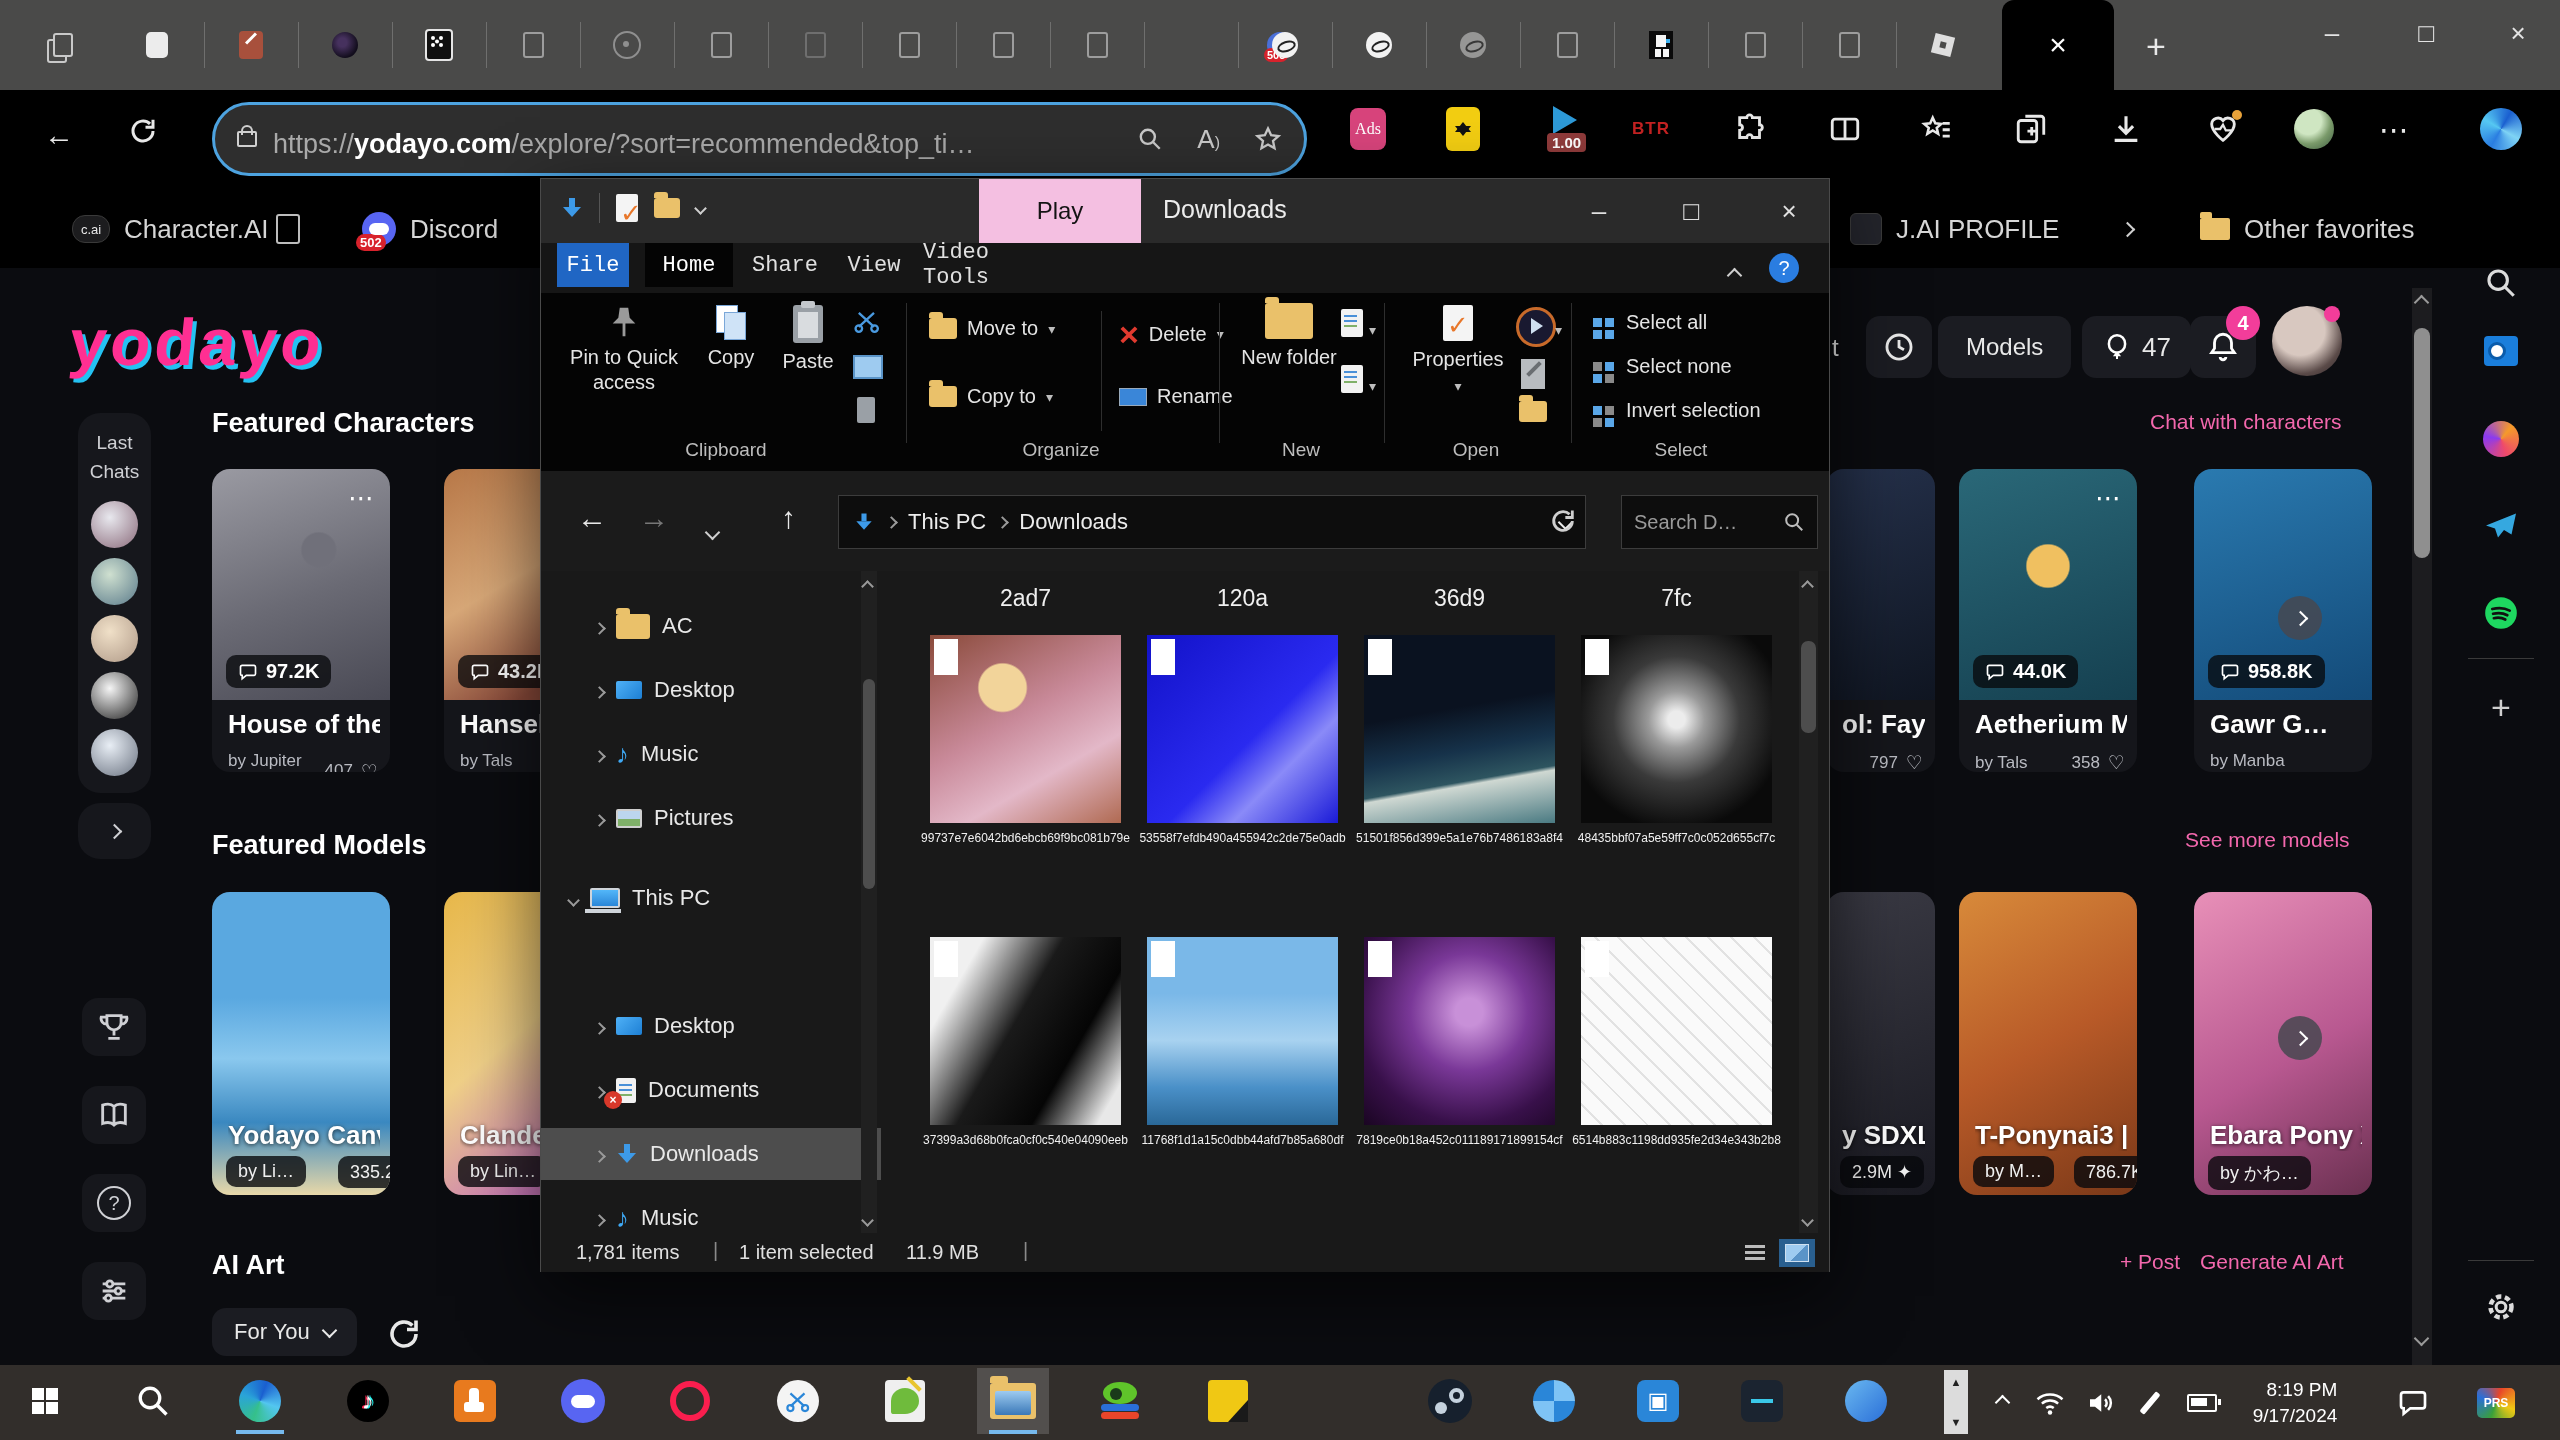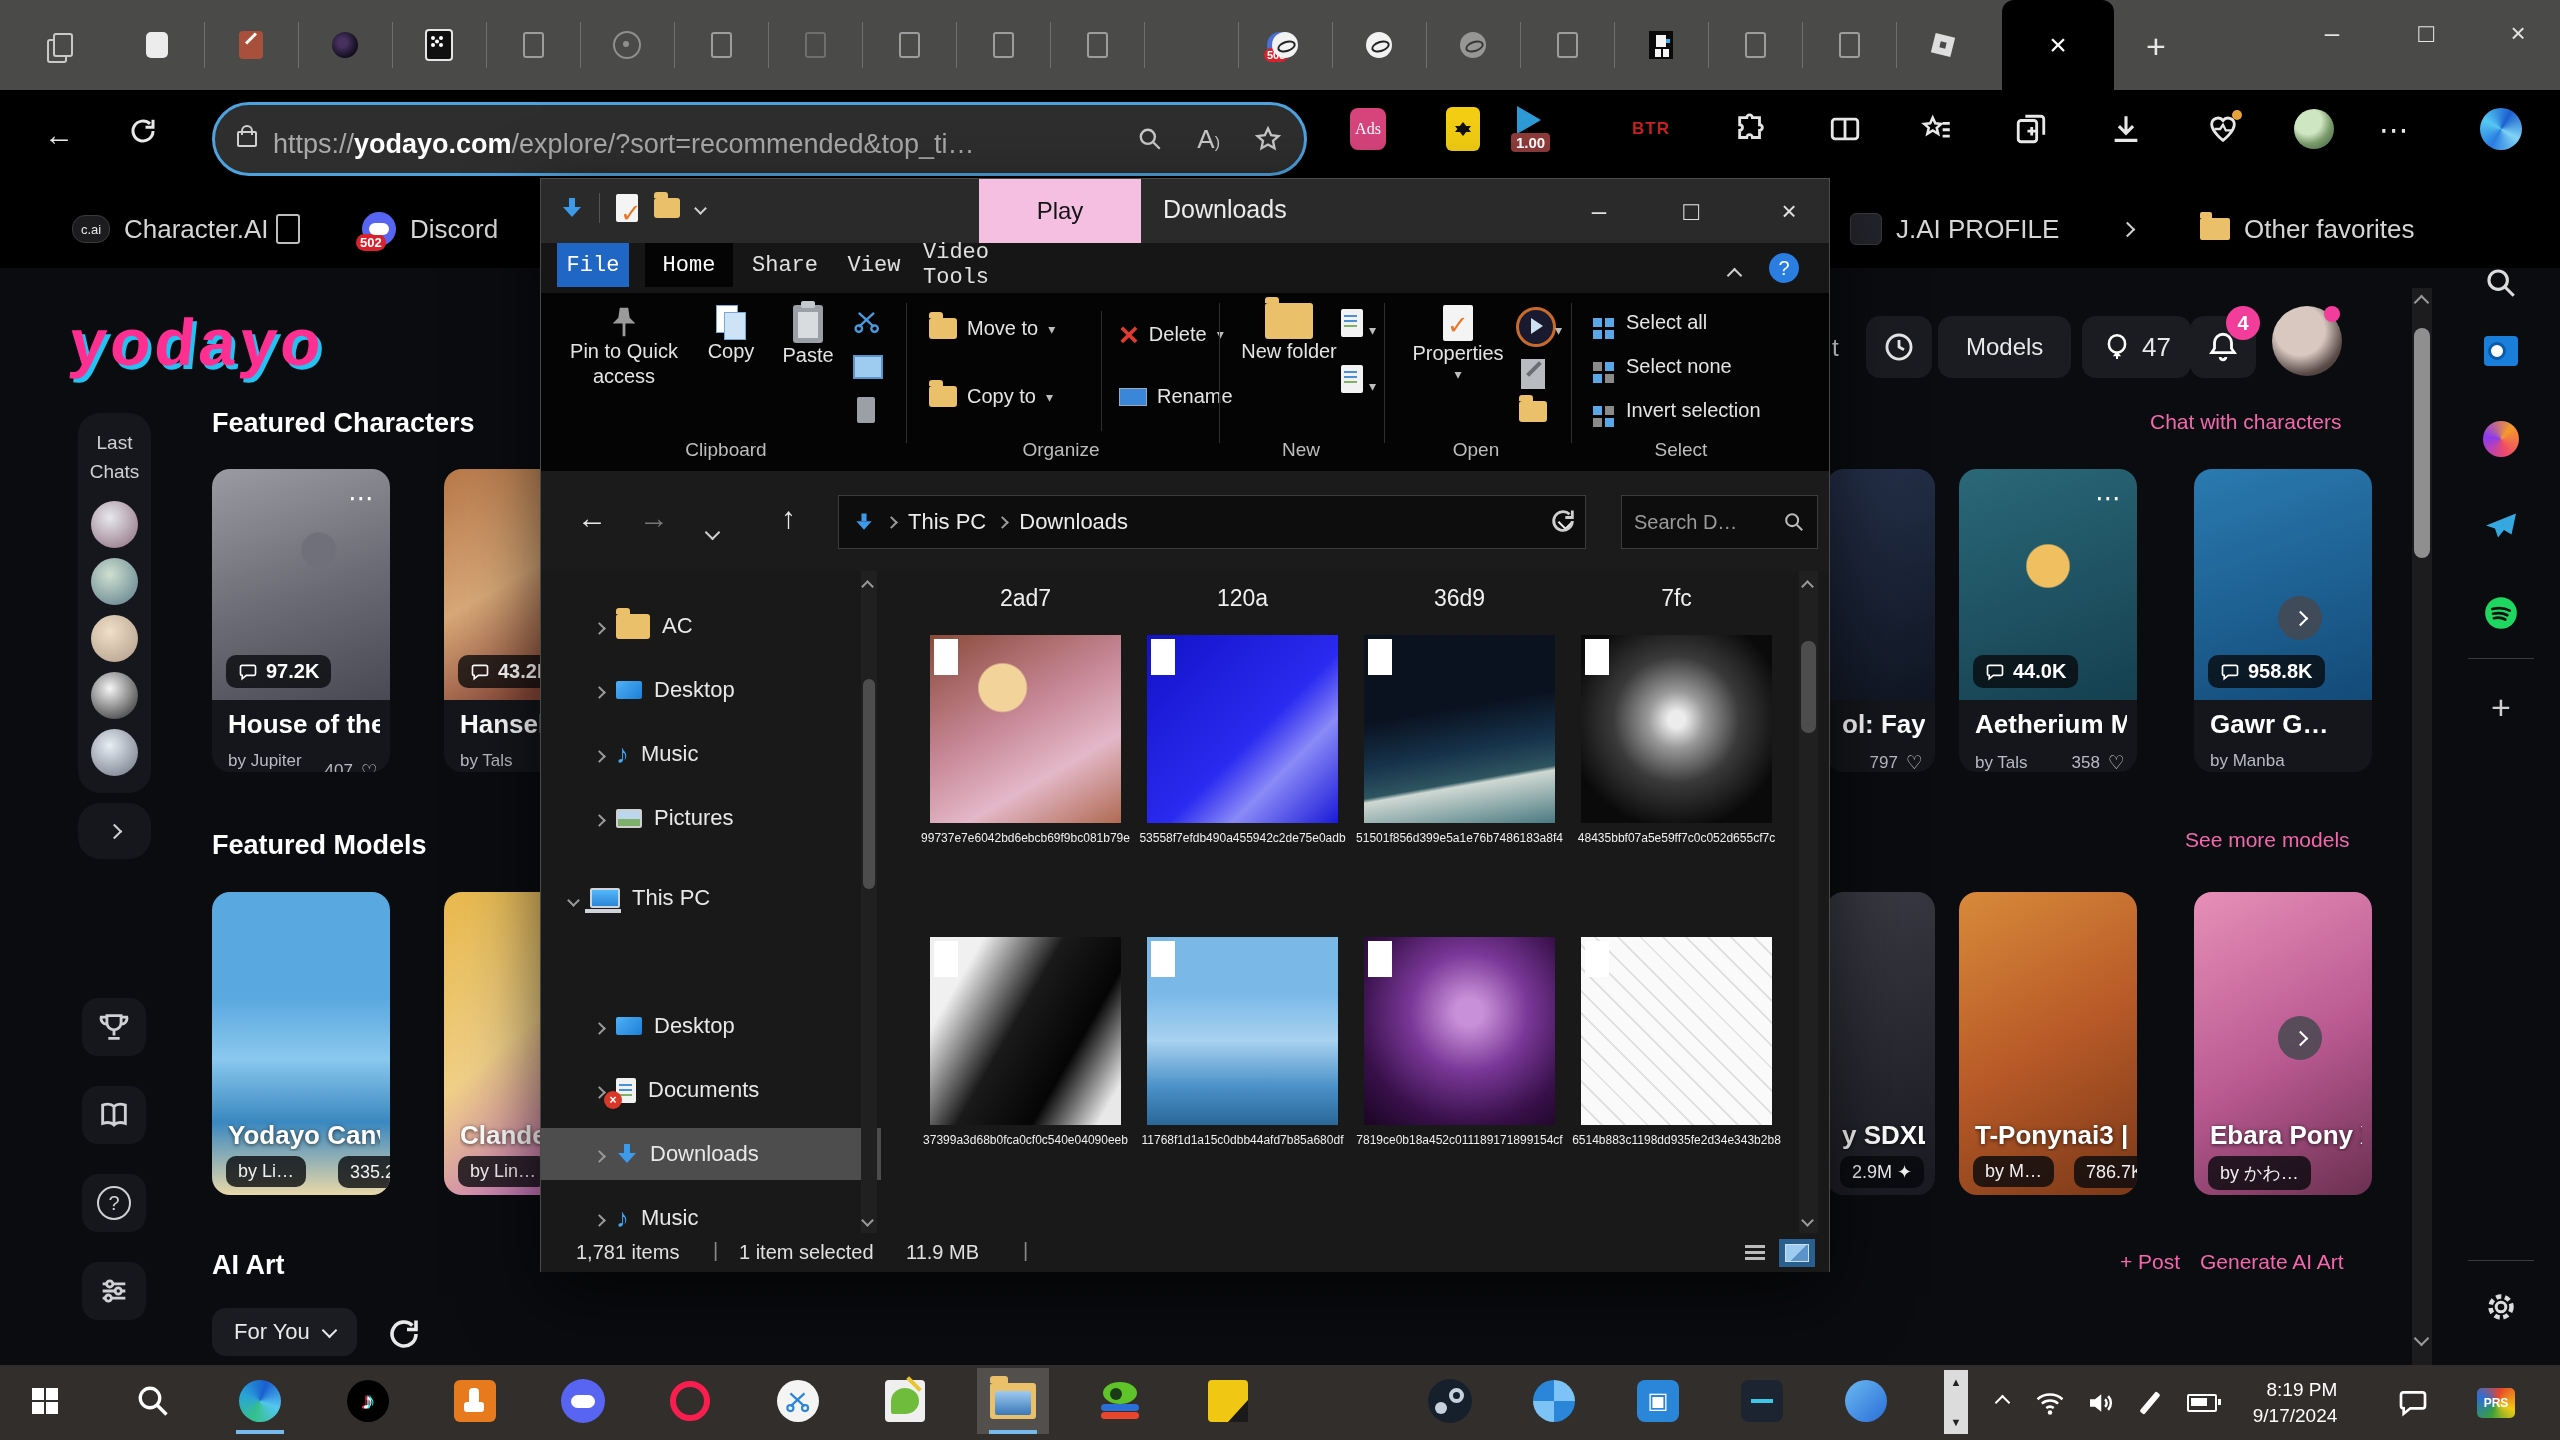--- a/index.html
+++ b/index.html
@@ -104,21 +104,21 @@
   .playtab{position:absolute;left:438px;top:0;width:162px;height:64px;background:#f4bfe1;color:#141414;font-size:24px;display:flex;align-items:center;justify-content:center;}
   .wtitle{position:absolute;left:622px;top:16px;color:#ececec;font-size:25px;}
   .wbtn{position:absolute;top:0;width:64px;height:64px;color:#e0e0e0;font-size:26px;display:flex;align-items:center;justify-content:center;}
   .menubar{position:absolute;left:0;top:64px;width:100%;height:50px;background:#161616;color:#e0e0e0;font-size:22px;}
   .mtab{position:absolute;top:0;height:44px;display:flex;align-items:center;justify-content:center;font-family:Liberation Mono, monospace;}
   .mtab.file{background:#2066c4;color:#fff;}
   .mtab.sel{background:#040404;color:#fff;}
   .ribbon{position:absolute;left:0;top:114px;width:100%;height:178px;background:#040404;color:#e4e4e4;font-size:20px;}
   .rsep{position:absolute;top:10px;width:1px;height:140px;background:#2e2e2e;}
   .rlabel{position:absolute;top:146px;color:#bdbdbd;font-size:19px;text-align:center;}
-  .rbig{position:absolute;display:flex;flex-direction:column;align-items:center;gap:0;text-align:center;line-height:1.25;}
+  .rbig{position:absolute;display:flex;flex-direction:column;align-items:center;gap:6px;text-align:center;line-height:1.25;}
   .rrow{position:absolute;display:flex;align-items:center;gap:10px;}
   .arr{color:#bdbdbd;font-size:14px;}
   .folder{width:34px;height:25px;background:#eac16a;border-radius:3px;position:relative;}
   .folder:before{content:"";position:absolute;top:-6px;left:0;width:14px;height:6px;background:#eac16a;border-radius:3px 3px 0 0;}
   .ri-copy{width:30px;height:34px;position:relative;}
   .ri-copy:before{content:"";position:absolute;left:0;top:0;width:20px;height:26px;background:#fff;border:1px solid #7aa7d8;}
   .ri-copy:after{content:"";position:absolute;left:8px;top:7px;width:20px;height:26px;background:#cfe3f7;border:1px solid #7aa7d8;}
   .ri-paste{width:30px;height:38px;background:#9aa0a6;border-radius:3px;position:relative;}
   .ri-paste:before{content:"";position:absolute;left:8px;top:-4px;width:14px;height:7px;background:#c4c8cc;border-radius:2px;}
   .ri-paste:after{content:"";position:absolute;left:5px;top:7px;width:20px;height:26px;background:#d9dcdf;}
@@ -412,21 +412,21 @@
             <use href="#i-star"></use>
           </svg>
         </div>
     </div>
     <div class="exticon" style="left:1345px">
         <div class="ext-ads">Ads</div>
       </div>
     <div class="exticon" style="left:1440px">
         <div class="ext-ud"></div>
       </div>
-    <div class="exticon" style="left:1508px">
+    <div class="exticon" style="left:1544px">
         <div class="ext-play">
           <b>1.00</b>
         </div>
       </div>
     <div class="exticon" style="left:1628px">
         <div class="ext-btr">BTR</div>
       </div>
     <div class="exticon" style="left:1728px">
         <svg class="ic" width="34" height="34" color="#e8e8e8">
           <use href="#i-puzzle"></use>

